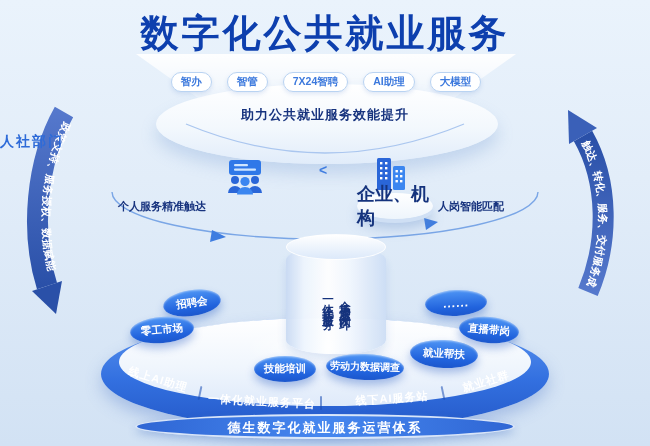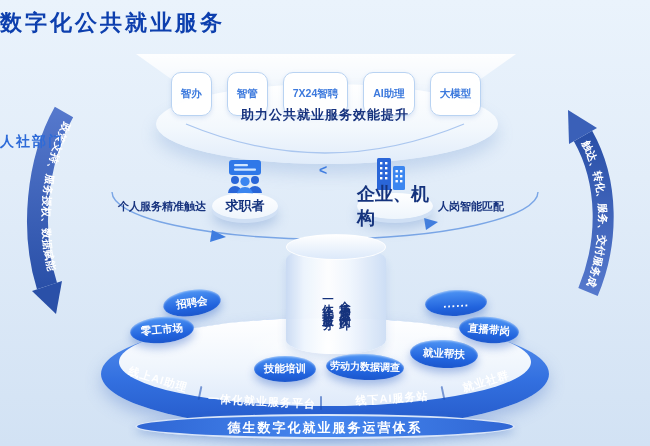--- a/index.html
+++ b/index.html
@@ -3,41 +3,41 @@
 <meta charset="utf-8">
 <style>
   html,body { margin:0; padding:0; }
   .stage {
     position:relative; width:650px; height:446px; overflow:hidden;
     background:linear-gradient(180deg,#eaf3fc 0%,#e2edf9 40%,#d2e2f4 100%);
     font-family:"Liberation Sans","DejaVu Sans",sans-serif;
   }
   
   .title {
-    position:absolute; top:8px; left:0; right:0; 
-    font-size:22px; font-weight:800; color:#0d3fae; letter-spacing:3px; z-index:4;
+    position:absolute; top:8px; left:0; right:0; text-align:center;
+    font-size:38px; font-weight:800; color:#0d3fae; letter-spacing:3px; z-index:4;
   }
   
   .funnel {
     position:absolute; left:136px; top:54px; width:380px; height:54px; z-index:2;
     background:linear-gradient(180deg,rgba(255,255,255,.95),rgba(255,255,255,.18));
     clip-path:polygon(0 0,100% 0,80% 100%,20% 100%);
   }
   .disc {
     position:absolute; left:156px; top:84px; width:342px; height:80px; border-radius:50%; z-index:2;
     background:linear-gradient(180deg,#ffffff 0%,#f3f8fd 55%,#e1ecfa 100%);
     box-shadow:0 10px 16px rgba(110,150,210,.28);
   }
   .pills {
     position:absolute; left:140px; width:372px; top:72px; z-index:5;
     display:flex; justify-content:center; gap:15px;
   }
   .pill {
     background:rgba(255,255,255,.95); border:1px solid #b9d3f2; border-radius:10px;
-    padding:14px 9px; font-size:10.5px; font-weight:700; color:#3c79dd; white-space:nowrap;
+    padding:2px 9px; font-size:10.5px; font-weight:700; color:#3c79dd; white-space:nowrap;
     box-shadow:0 2px 4px rgba(130,165,220,.25);
   }
   .caption {
     position:absolute; top:106px; left:0; right:0; text-align:center; z-index:5;
     font-size:13px; font-weight:800; color:#17337e; letter-spacing:1px;
   }
   .dept {
     position:absolute; top:133px; left:0; right:0; text-align:left; z-index:5;
     font-size:14px; font-weight:800; color:#2e6bd8; letter-spacing:2px;
   }
@@ -203,23 +203,20 @@
     <rect x="8" y="0" width="32" height="15" rx="3" fill="#2f78e8"></rect>
     <rect x="13" y="4" width="14" height="2.2" rx="1" fill="#cfe6ff"></rect>
     <rect x="13" y="8.5" width="22" height="2.2" rx="1" fill="#cfe6ff"></rect>
     <circle cx="14" cy="20" r="4" fill="#2a66d8"></circle>
     <path d="M7,33 a7,7 0 0 1 14,0 z" fill="#2a66d8"></path>
     <circle cx="34" cy="20" r="4" fill="#2a66d8"></circle>
     <path d="M27,33 a7,7 0 0 1 14,0 z" fill="#2a66d8"></path>
     <circle cx="24" cy="21.5" r="4.6" fill="#3b86f0"></circle>
     <path d="M16,34.5 a8,7.5 0 0 1 16,0 z" fill="#3b86f0"></path>
   </svg>
-  <div class="pedestal ped-seeker">
-    <span>求职者</span>
-  </div>
 
   <svg class="actor-icon icon-enterprise" width="44" height="38" viewBox="0 0 44 38">
     <rect x="8" y="2" width="14" height="32" rx="1.5" fill="#2a66d8"></rect>
     <rect x="24" y="10" width="12" height="24" rx="1.5" fill="#3b86f0"></rect>
     <g fill="#ffffff">
       <rect x="11" y="6" width="2.4" height="2.4"></rect>
         <rect x="16" y="6" width="2.4" height="2.4"></rect>
       <rect x="11" y="11" width="2.4" height="2.4"></rect>
         <rect x="16" y="11" width="2.4" height="2.4"></rect>
       <rect x="11" y="16" width="2.4" height="2.4"></rect>

